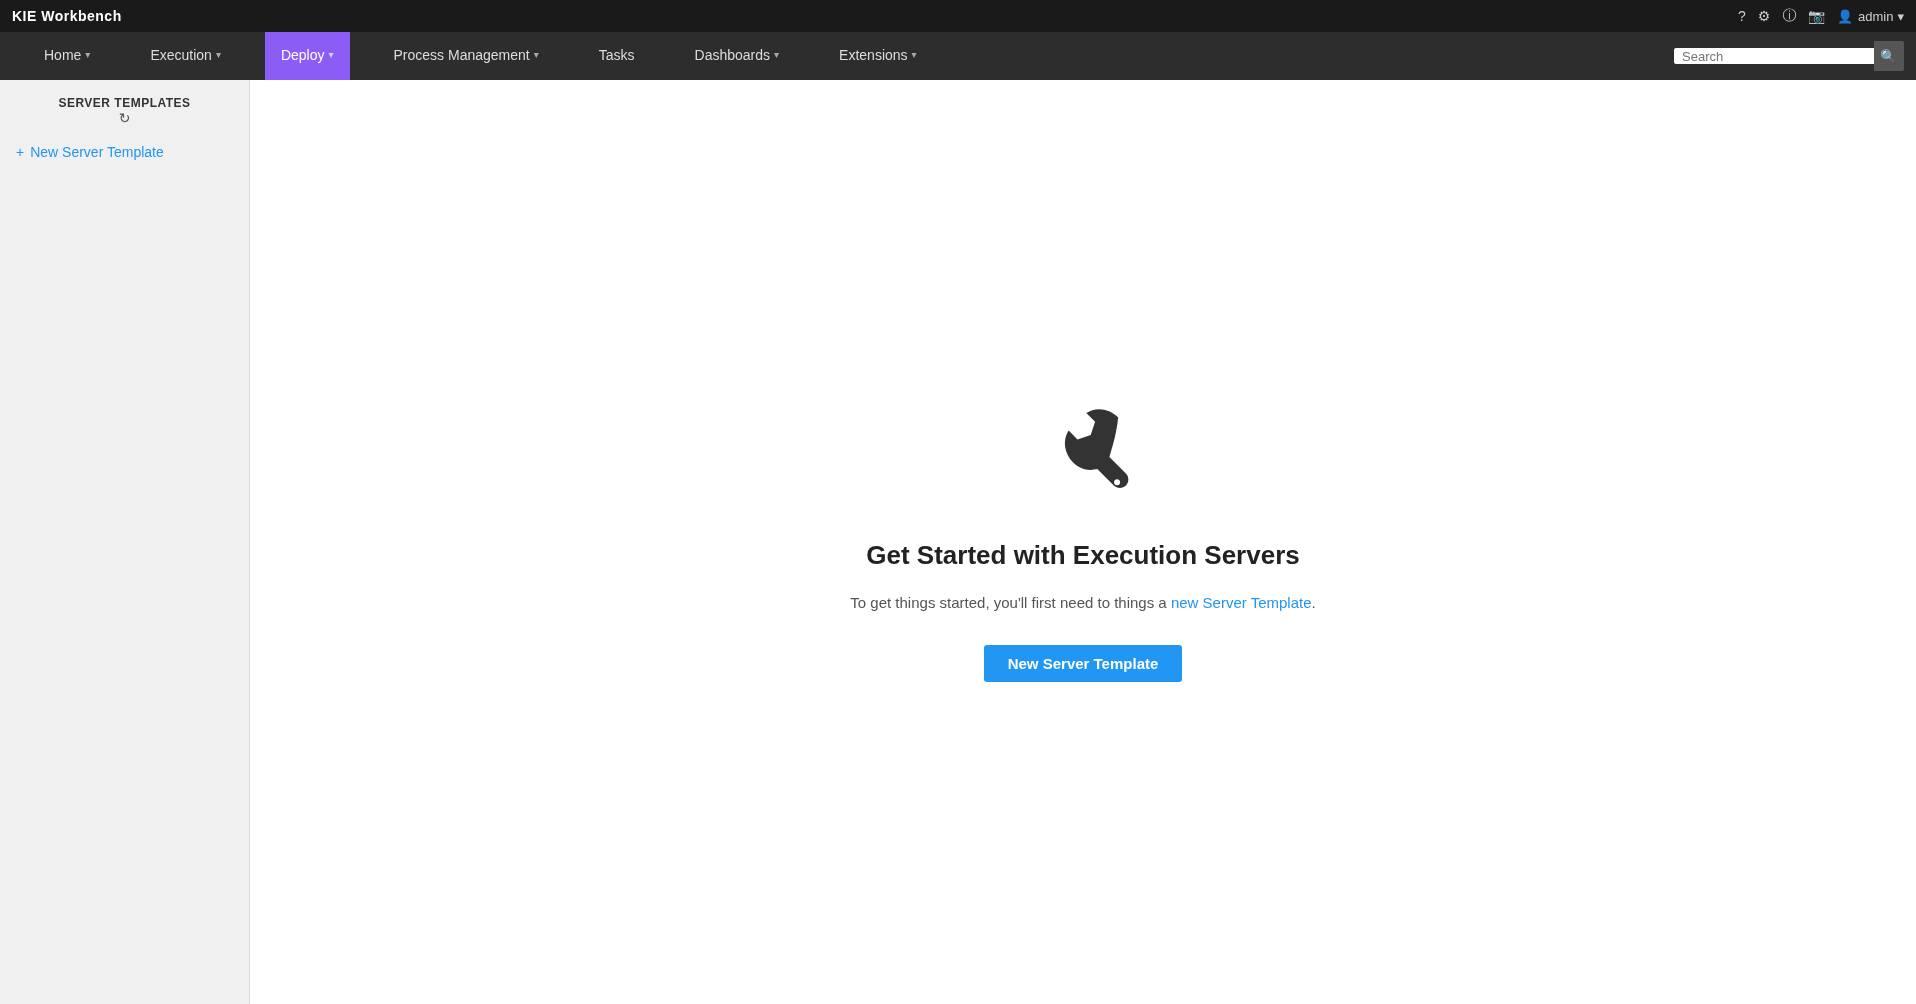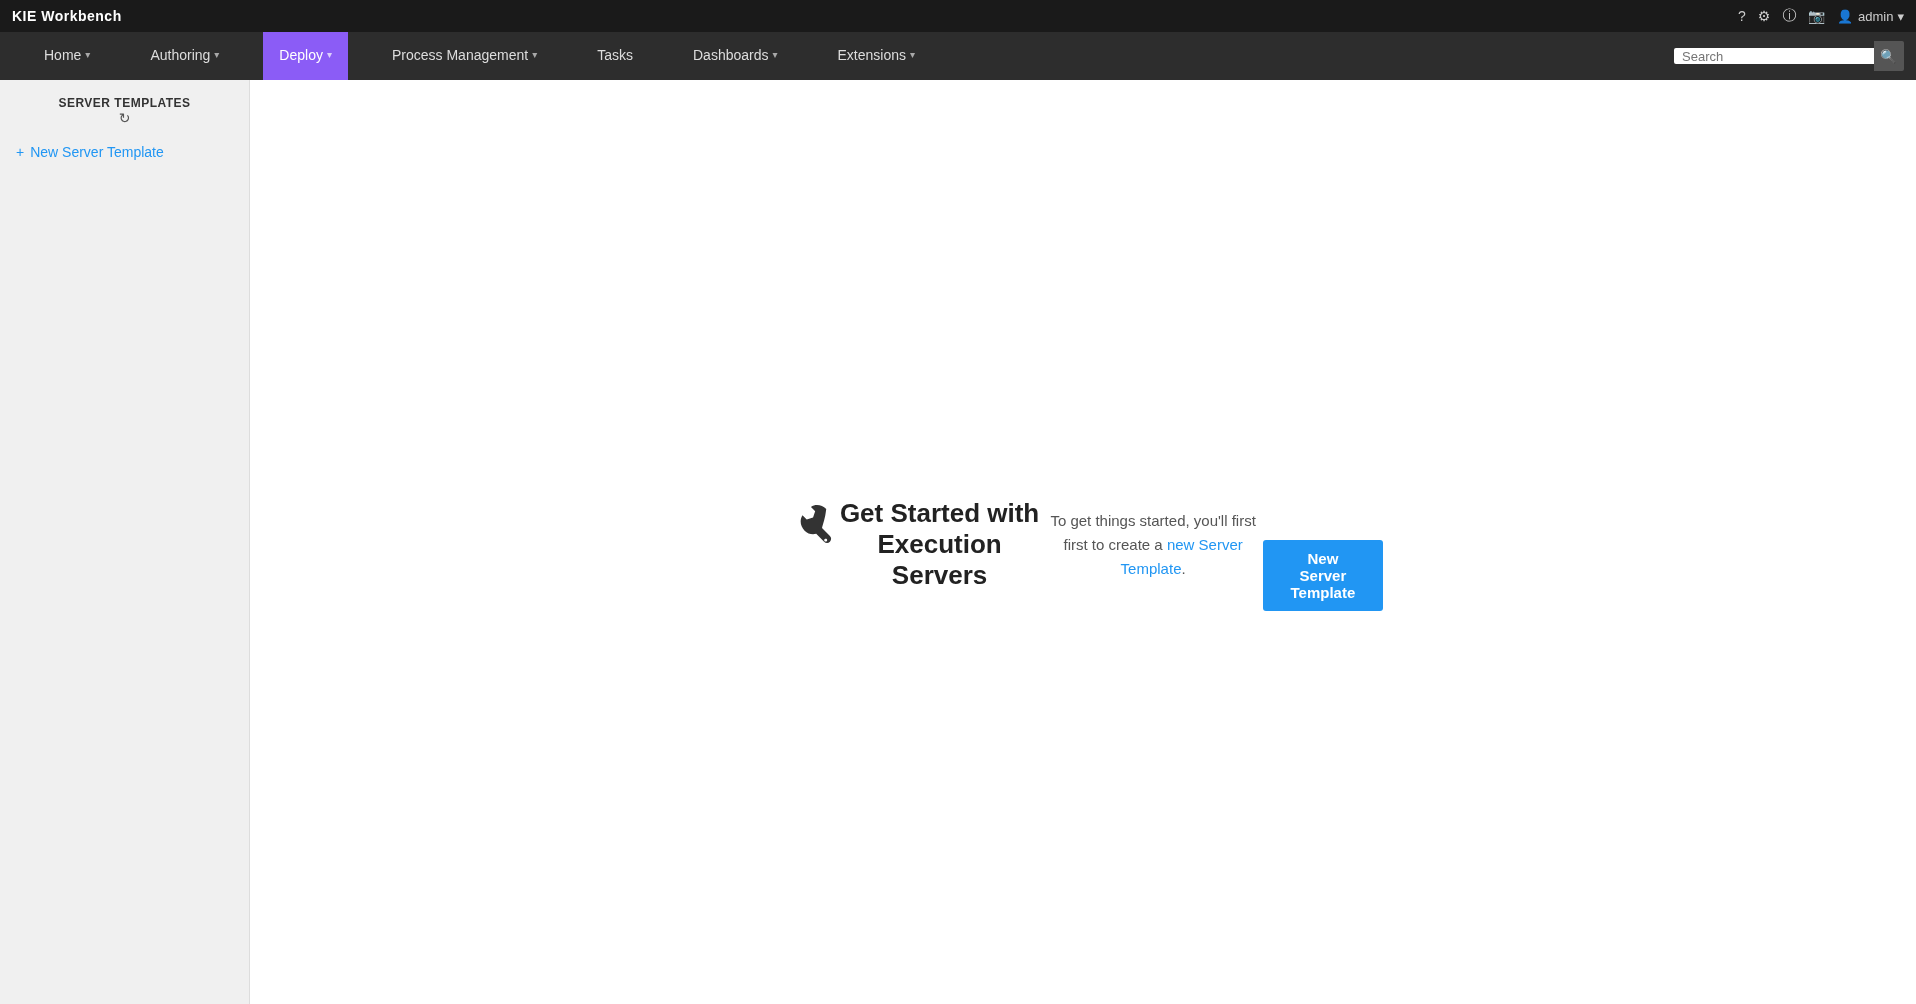--- a/index.html
+++ b/index.html
@@ -144,22 +144,22 @@
       flex: 1;
       background: #fff;
       display: flex;
       flex-direction: column;
       align-items: center;
       justify-content: center;
       padding: 40px;
     }
     .empty-state {
       display: flex;
-      flex-direction: row;
-      align-items: flex-end;
+      flex-direction: column;
+      align-items: center;
       text-align: center;
       max-width: 600px;
     }
     .empty-state-title {
       font-size: 26px;
       font-weight: bold;
       color: #222;
       margin-bottom: 20px;
     }
     .empty-state-desc {
@@ -202,21 +202,21 @@
     </span>
   </div>
 </div>
 
 <nav class="nav-bar">
   <div class="nav-item">
     <span>Home</span>
     <span class="chevron">▾</span>
   </div>
   <div class="nav-item">
-    <span>Authoring</span>
+    <span>Execution</span>
     <span class="chevron">▾</span>
   </div>
   <div class="nav-item active">
     <span>Deploy</span>
     <span class="chevron">▾</span>
   </div>
   <div class="nav-item">
     <span>Process Management</span>
     <span class="chevron">▾</span>
   </div>
@@ -255,20 +255,20 @@
   <main class="main-content">
     <div class="empty-state">
 
       <svg style="width:110px;height:110px;margin-bottom:28px;display:block;" viewBox="0 0 100 100" xmlns="http://www.w3.org/2000/svg">
         <path fill="#333" d="M 82,14 C 74,6 62,4 53,10 L 61,18 L 57,30 L 45,34 L 37,26 C 31,35 33,47 41,55 C 47,61 55,63 63,61 L 78,76 C 81,79 86,79 89,76 C 92,73 92,68 89,65 L 74,50 C 76,42 80,32 82,14 Z M 83,71 C 84,72 84,74 83,75 C 82,76 80,76 79,75 C 78,74 78,72 79,71 C 80,70 82,70 83,71 Z"></path>
       </svg>
 
       <h2 class="empty-state-title">Get Started with Execution Servers</h2>
 
       <p class="empty-state-desc">
-        <span>To get things started, you'll first first to create a </span><a href="#">new Server Template</a><span>.</span>
+        <span>To get things started, you'll first need to things a </span><a href="#">new Server Template</a><span>.</span>
       </p>
 
       <button class="btn-primary">New Server Template</button>
     </div>
   </main>
 
 </div>
 
 </body></html>

